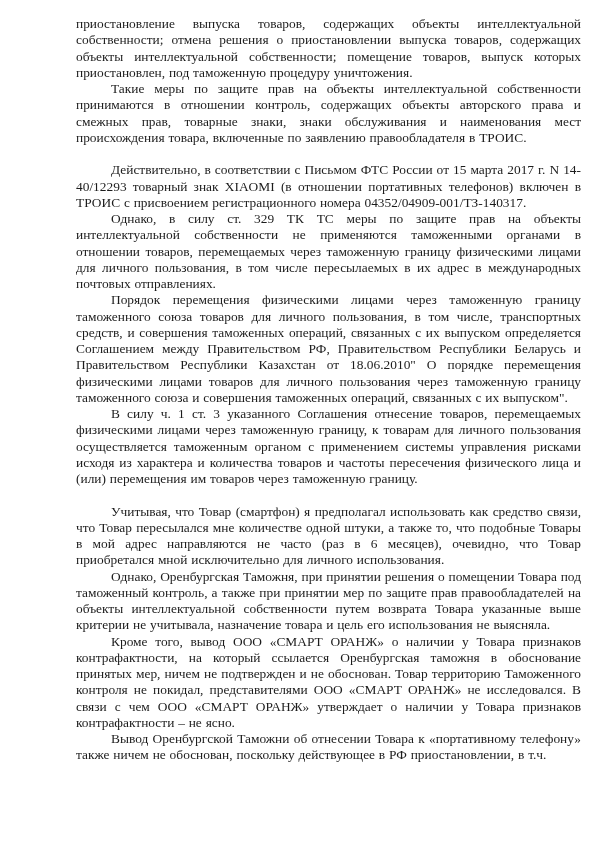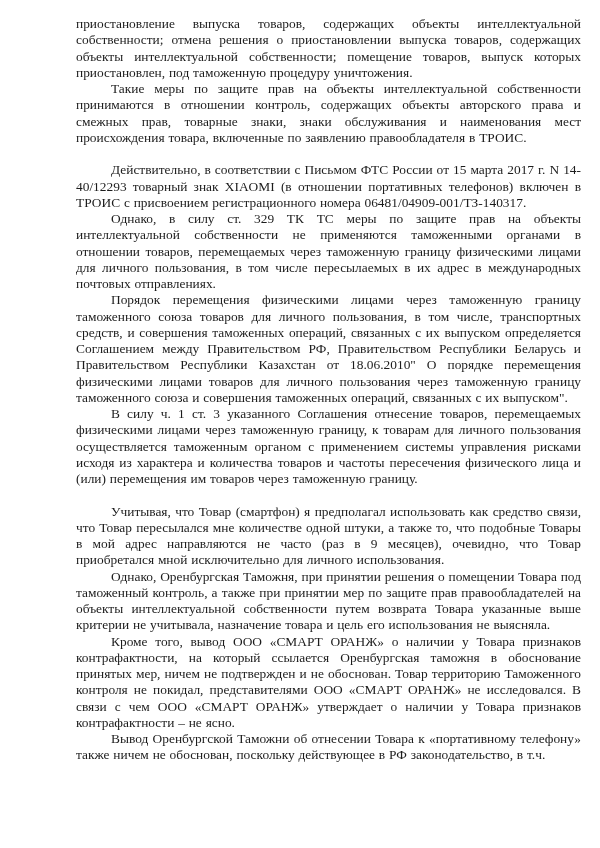--- a/index.html
+++ b/index.html
@@ -40,25 +40,25 @@
 </head>
 <body>
 
 <div class="page">
   <div id="doc-content">
       <div class="doc-section">
         <p class="doc-paragraph no-indent">приостановление выпуска товаров, содержащих объекты интеллектуальной собственности; отмена решения о приостановлении выпуска товаров, содержащих объекты интеллектуальной собственности; помещение товаров, выпуск которых приостановлен, под таможенную процедуру уничтожения.</p>
         <p class="doc-paragraph">Такие меры по защите прав на объекты интеллектуальной собственности принимаются в отношении контроль, содержащих объекты авторского права и смежных прав, товарные знаки, знаки обслуживания и наименования мест происхождения товара, включенные по заявлению правообладателя в ТРОИС.</p>
       </div>
       <div class="doc-section">
-        <p class="doc-paragraph">Действительно, в соответствии с  Письмом ФТС России от 15 марта 2017 г. N 14-40/12293 товарный знак XIAOMI (в отношении портативных телефонов) включен в ТРОИС с присвоением регистрационного номера 06481/04909-001/ТЗ-140317.</p>
+        <p class="doc-paragraph">Действительно, в соответствии с  Письмом ФТС России от 15 марта 2017 г. N 14-40/12293 товарный знак XIAOMI (в отношении портативных телефонов) включен в ТРОИС с присвоением регистрационного номера 04352/04909-001/ТЗ-140317.</p>
         <p class="doc-paragraph">Однако, в силу ст. 329 ТК ТС меры по защите прав на объекты интеллектуальной собственности не применяются таможенными органами в отношении товаров, перемещаемых через таможенную границу физическими лицами для личного пользования, в том числе пересылаемых в их адрес в международных почтовых отправлениях.</p>
         <p class="doc-paragraph">Порядок перемещения физическими лицами через таможенную границу таможенного союза товаров для личного пользования, в том числе, транспортных средств, и совершения таможенных операций, связанных с их выпуском определяется Соглашением между Правительством РФ, Правительством Республики Беларусь и Правительством Республики Казахстан от 18.06.2010" О порядке перемещения физическими лицами товаров для личного пользования через таможенную границу таможенного союза и совершения таможенных операций, связанных с их выпуском".</p>
         <p class="doc-paragraph">В силу ч. 1 ст. 3 указанного Соглашения отнесение товаров, перемещаемых физическими лицами через таможенную границу, к товарам для личного пользования осуществляется таможенным органом с применением системы управления рисками исходя из характера и количества товаров и частоты пересечения физического лица и (или) перемещения им товаров через таможенную границу.</p>
       </div>
       <div class="doc-section">
-        <p class="doc-paragraph">Учитывая, что Товар (смартфон) я предполагал использовать как средство связи, что Товар пересылался мне количестве одной штуки, а также то, что подобные Товары в мой адрес направляются не часто (раз в 9 месяцев), очевидно, что Товар приобретался мной исключительно для личного использования.</p>
+        <p class="doc-paragraph">Учитывая, что Товар (смартфон) я предполагал использовать как средство связи, что Товар пересылался мне количестве одной штуки, а также то, что подобные Товары в мой адрес направляются не часто (раз в 6 месяцев), очевидно, что Товар приобретался мной исключительно для личного использования.</p>
         <p class="doc-paragraph">Однако, Оренбургская Таможня, при принятии решения о помещении Товара под таможенный контроль, а также при принятии мер по защите прав правообладателей на объекты интеллектуальной собственности путем возврата Товара указанные выше критерии не учитывала, назначение товара и цель его использования не выясняла.</p>
         <p class="doc-paragraph">Кроме того, вывод ООО «СМАРТ ОРАНЖ» о наличии у Товара признаков контрафактности, на который ссылается Оренбургская таможня в обоснование принятых мер, ничем не подтвержден и не обоснован. Товар территорию Таможенного контроля не покидал, представителями ООО «СМАРТ ОРАНЖ» не исследовался. В связи с чем ООО «СМАРТ ОРАНЖ» утверждает о наличии у Товара признаков контрафактности – не ясно.</p>
-        <p class="doc-paragraph">Вывод Оренбургской Таможни об отнесении Товара к «портативному телефону» также ничем не обоснован, поскольку действующее в РФ законодательство, в т.ч.</p>
+        <p class="doc-paragraph">Вывод Оренбургской Таможни об отнесении Товара к «портативному телефону» также ничем не обоснован, поскольку действующее в РФ приостановлении, в т.ч.</p>
       </div>
     </div>
 </div>
 
 </body></html>

